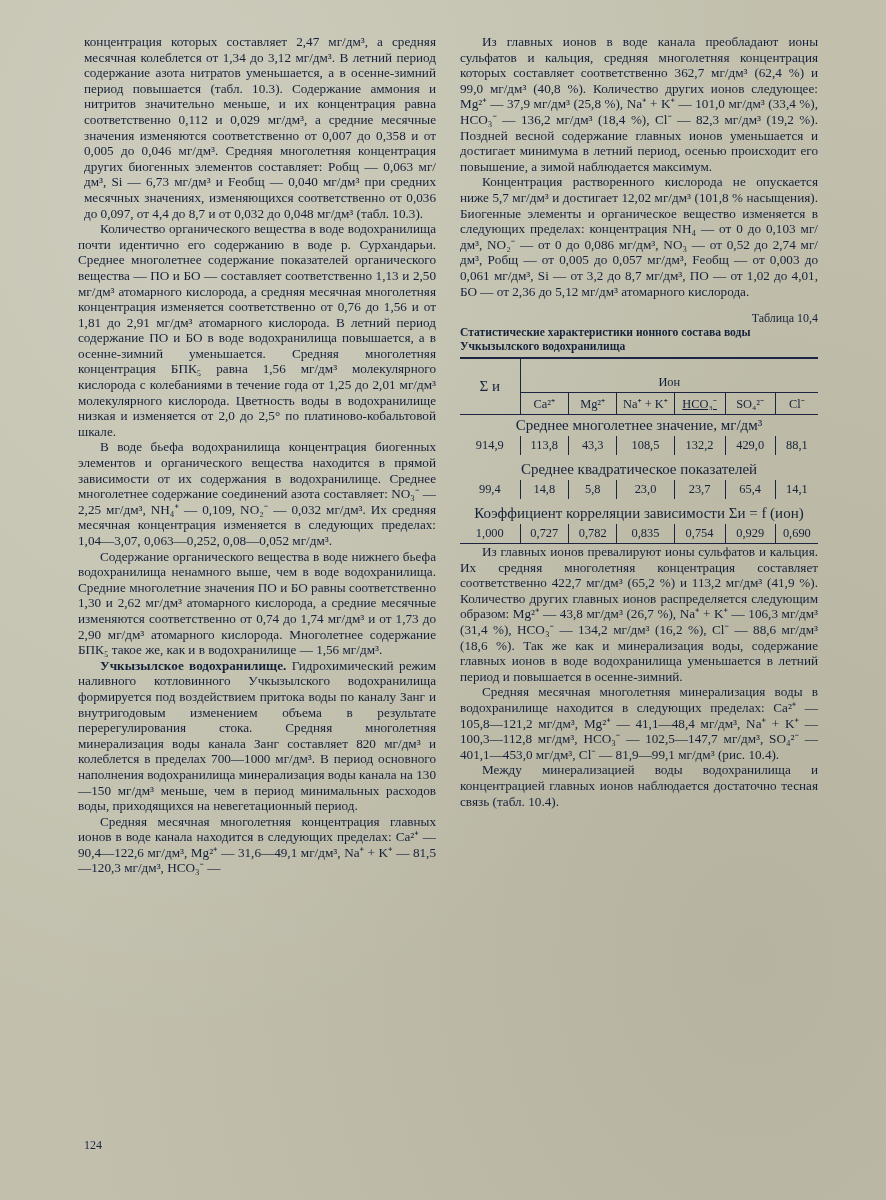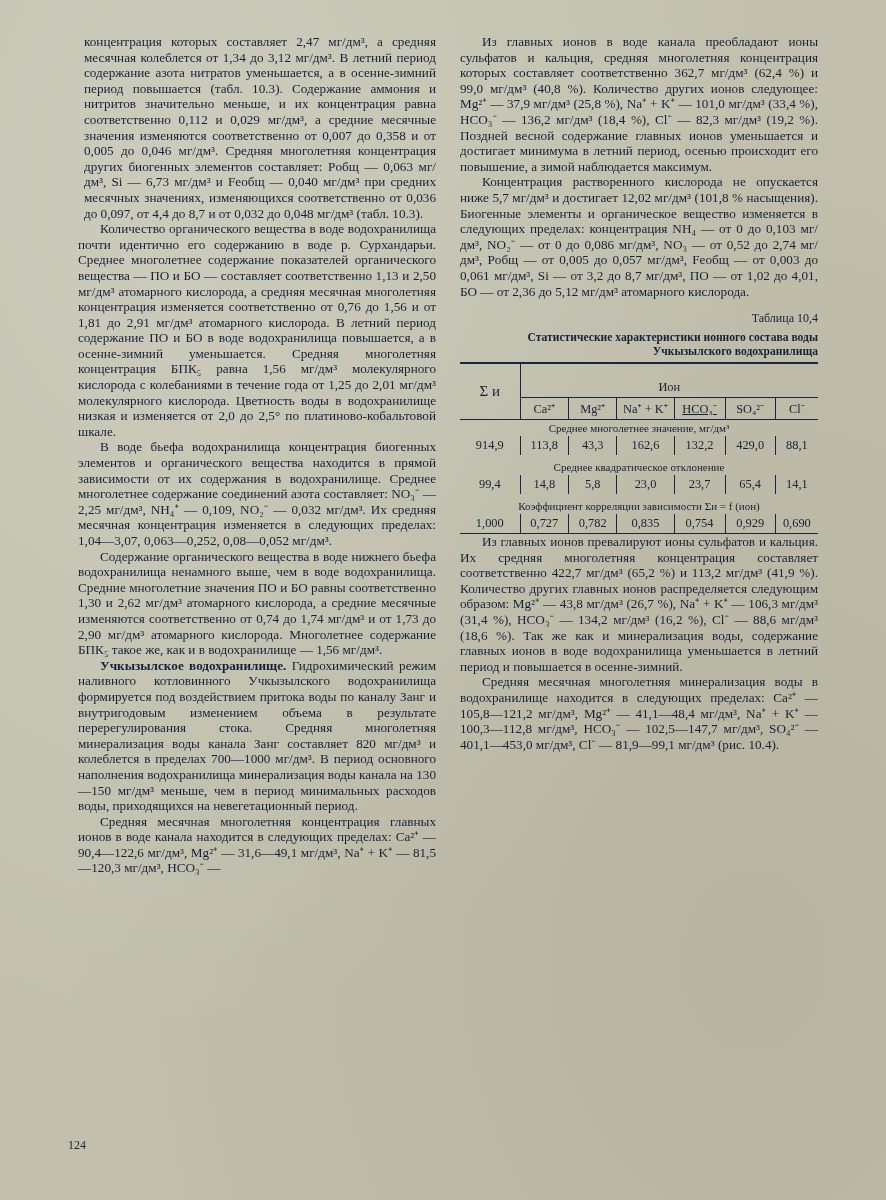--- a/index.html
+++ b/index.html
@@ -47,52 +47,51 @@
   p.noind { text-indent: 0; margin-left: 6px; }
   .bold { font-weight: bold; }
   .tblcap {
     font-size: 12px;
     text-align: right;
     margin-top: 12px;
     color: #14213a;
   }
   .tbltitle {
     font-size: 11.6px;
-    text-align: right;
+    text-align: left;
     font-weight: bold;
     line-height: 14px;
-    margin-top: 5px;
     margin-bottom: 3px;
     color: #14213a;
   }
   table.ion {
     width: 100%;
     border-collapse: collapse;
     font-size: 12.4px;
     color: #14213a;
   }
   table.ion td, table.ion th {
     text-align: center;
     padding: 2px 1px;
     font-weight: normal;
   }
   .rule-top { border-top: 2px solid #1b2440; }
   .rule-bot { border-bottom: 1px solid #1b2440; }
   .vline { border-left: 1px solid #1b2440; }
   .secthead {
-    font-size: 11px;
+    font-size: 15px;
     text-align: center;
     padding: 2px 0 2px 0;
   }
   .sum {
     font-size: 15px;
   }
   .pageno {
     position: absolute;
-    left: 68px;
+    left: 84px;
     top: 1138px;
     font-size: 12px;
     color: #1b2440;
     font-family: "Liberation Serif", serif;
   }
   .ionrow td { padding-bottom: 1px; }
 </style>
 </head>
 <body>
 
@@ -134,28 +133,28 @@
           <td class="vline" style="width:42px;">Cl⁻</td>
         </tr>
 
         <tr>
           <td colspan="7" class="secthead">Среднее многолетнее значение, мг/дм³</td>
         </tr>
         <tr class="ionrow">
           <td style="border-right:1px solid #1b2440;">914,9</td>
           <td>113,8</td>
           <td class="vline">43,3</td>
-          <td class="vline">162,6</td>
+          <td class="vline">108,5</td>
           <td class="vline">132,2</td>
           <td class="vline">429,0</td>
           <td class="vline">88,1</td>
         </tr>
 
         <tr>
-          <td colspan="7" class="secthead" style="padding-top:6px;">Среднее квадратическое отклонение</td>
+          <td colspan="7" class="secthead" style="padding-top:6px;">Среднее квадратическое показателей</td>
         </tr>
         <tr class="ionrow">
           <td style="border-right:1px solid #1b2440;">99,4</td>
           <td>14,8</td>
           <td class="vline">5,8</td>
           <td class="vline">23,0</td>
           <td class="vline">23,7</td>
           <td class="vline">65,4</td>
           <td class="vline">14,1</td>
         </tr>
@@ -170,18 +169,19 @@
           <td class="vline">0,835</td>
           <td class="vline">0,754</td>
           <td class="vline">0,929</td>
           <td class="vline">0,690</td>
         </tr>
       </tbody>
         </table>
 
       <p>Из главных ионов превалируют ионы сульфатов и кальция. Их средняя многолетняя концентрация составляет соответственно 422,7 мг/дм³ (65,2 %) и 113,2 мг/дм³ (41,9 %). Количество других главных ионов распределяется следующим образом: Mg²⁺ — 43,8 мг/дм³ (26,7 %), Na⁺ + K⁺ — 106,3 мг/дм³ (31,4 %), HCO₃⁻ — 134,2 мг/дм³ (16,2 %), Cl⁻ — 88,6 мг/дм³ (18,6 %). Так же как и минерализация воды, содержание главных ионов в воде водохранилища уменьшается в летний период и повышается в осенне-зимний.</p>
       <p>Средняя месячная многолетняя минерализация воды в водохранилище находится в следующих пределах: Ca²⁺ — 105,8—121,2 мг/дм³, Mg²⁺ — 41,1—48,4 мг/дм³, Na⁺ + K⁺ — 100,3—112,8 мг/дм³, HCO₃⁻ — 102,5—147,7 мг/дм³, SO₄²⁻ — 401,1—453,0 мг/дм³, Cl⁻ — 81,9—99,1 мг/дм³ (рис. 10.4).</p>
+      <p>Между минерализацией воды водохранилища и концентрацией главных ионов наблюдается достаточно тесная связь (табл. 10.4).</p>
     </div>
 
   </div>
 
   <div class="pageno">124</div>
 </div>
 
 </body></html>

